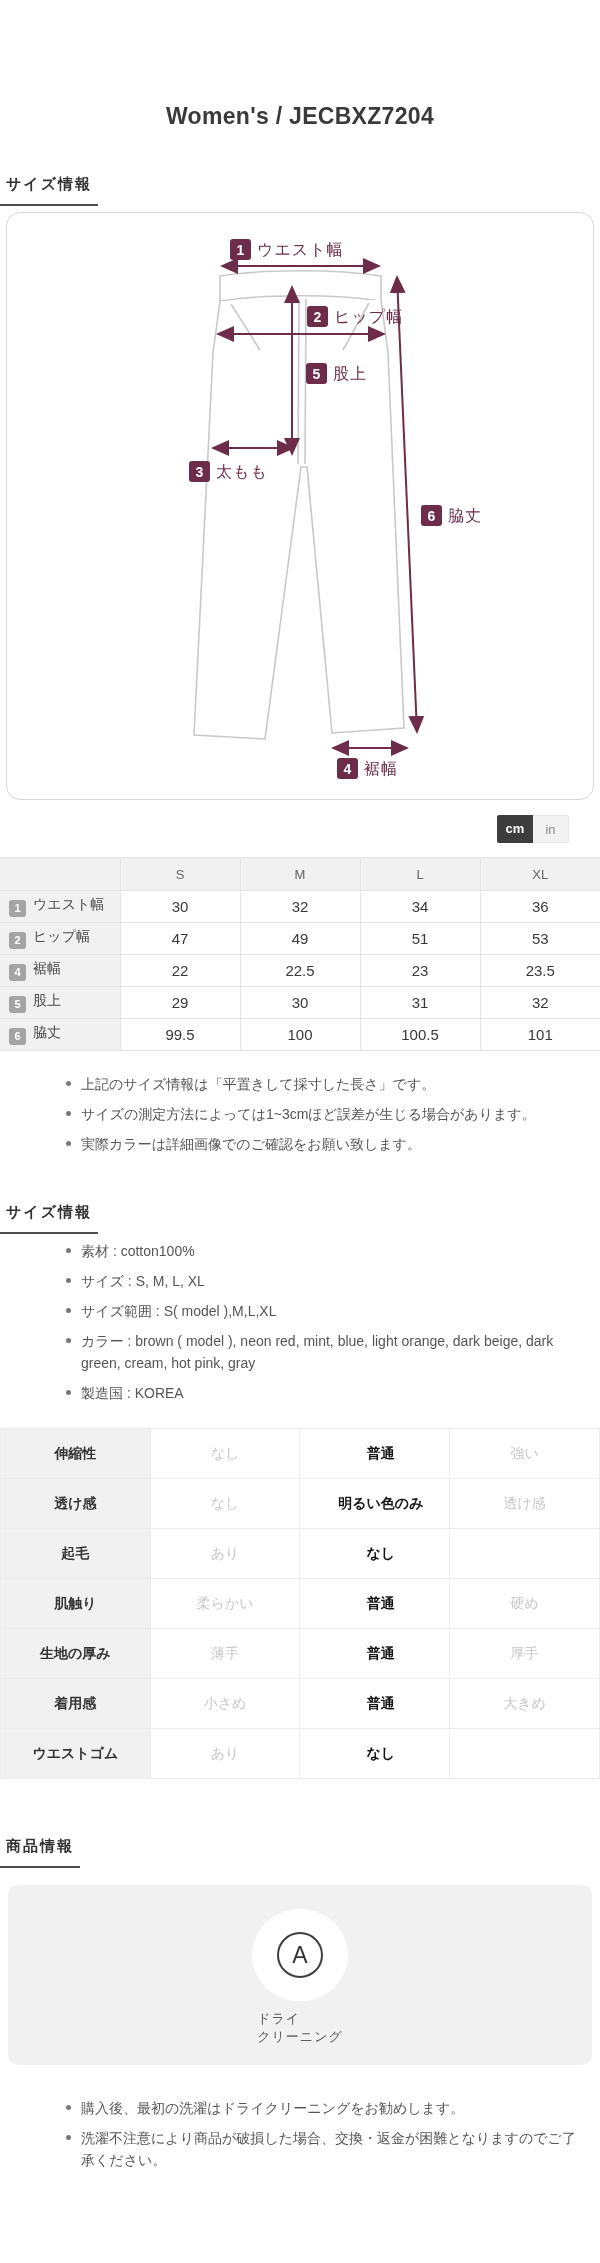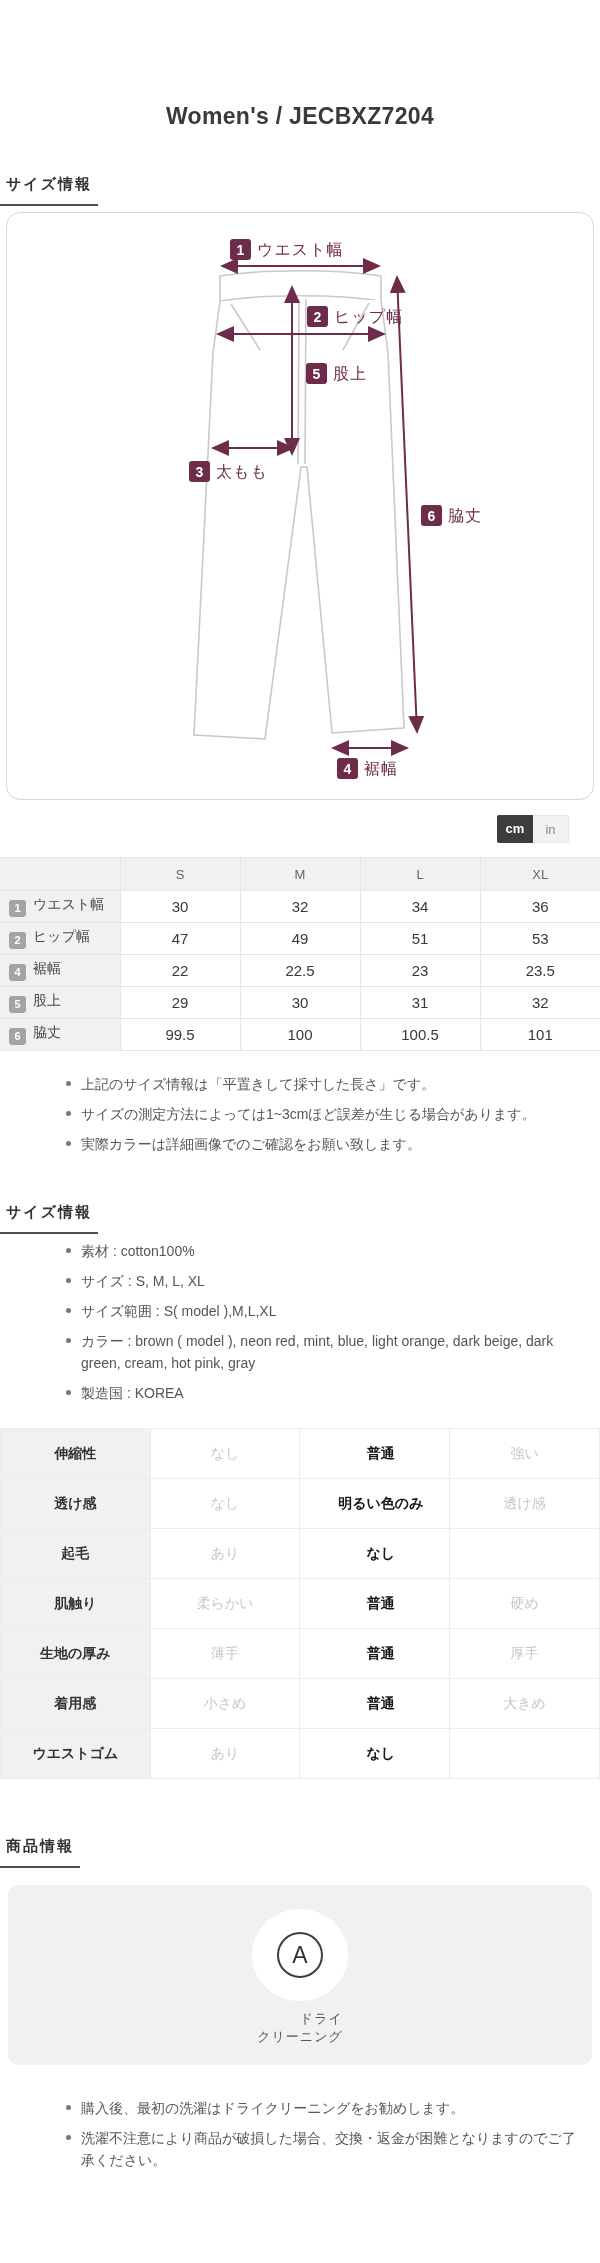--- a/index.html
+++ b/index.html
@@ -84,21 +84,21 @@
   .care-ellipse{
     margin-top:24px; width:96px; height:92px; border-radius:50%; background:#ffffff;
     display:flex; align-items:center; justify-content:center;
   }
   .care-circle{
     width:46px; height:46px; border-radius:50%; border:2px solid #3f3f3f;
     display:flex; align-items:center; justify-content:center;
     font-size:23px; color:#333; font-weight:400;
   }
   .care-label{
-    margin-top:9px; text-align:right; font-size:13px; color:#5a5a5a;
+    margin-top:9px; text-align:left; font-size:13px; color:#5a5a5a;
     line-height:18px; white-space:pre-line; letter-spacing:1px;
   }
 </style>
 </head>
 <body>
 
 <h1 class="page-title">Women's / JECBXZ7204</h1>
 
 <div class="sec-head m1">
   <span class="sec-head-inner">サイズ情報</span>

